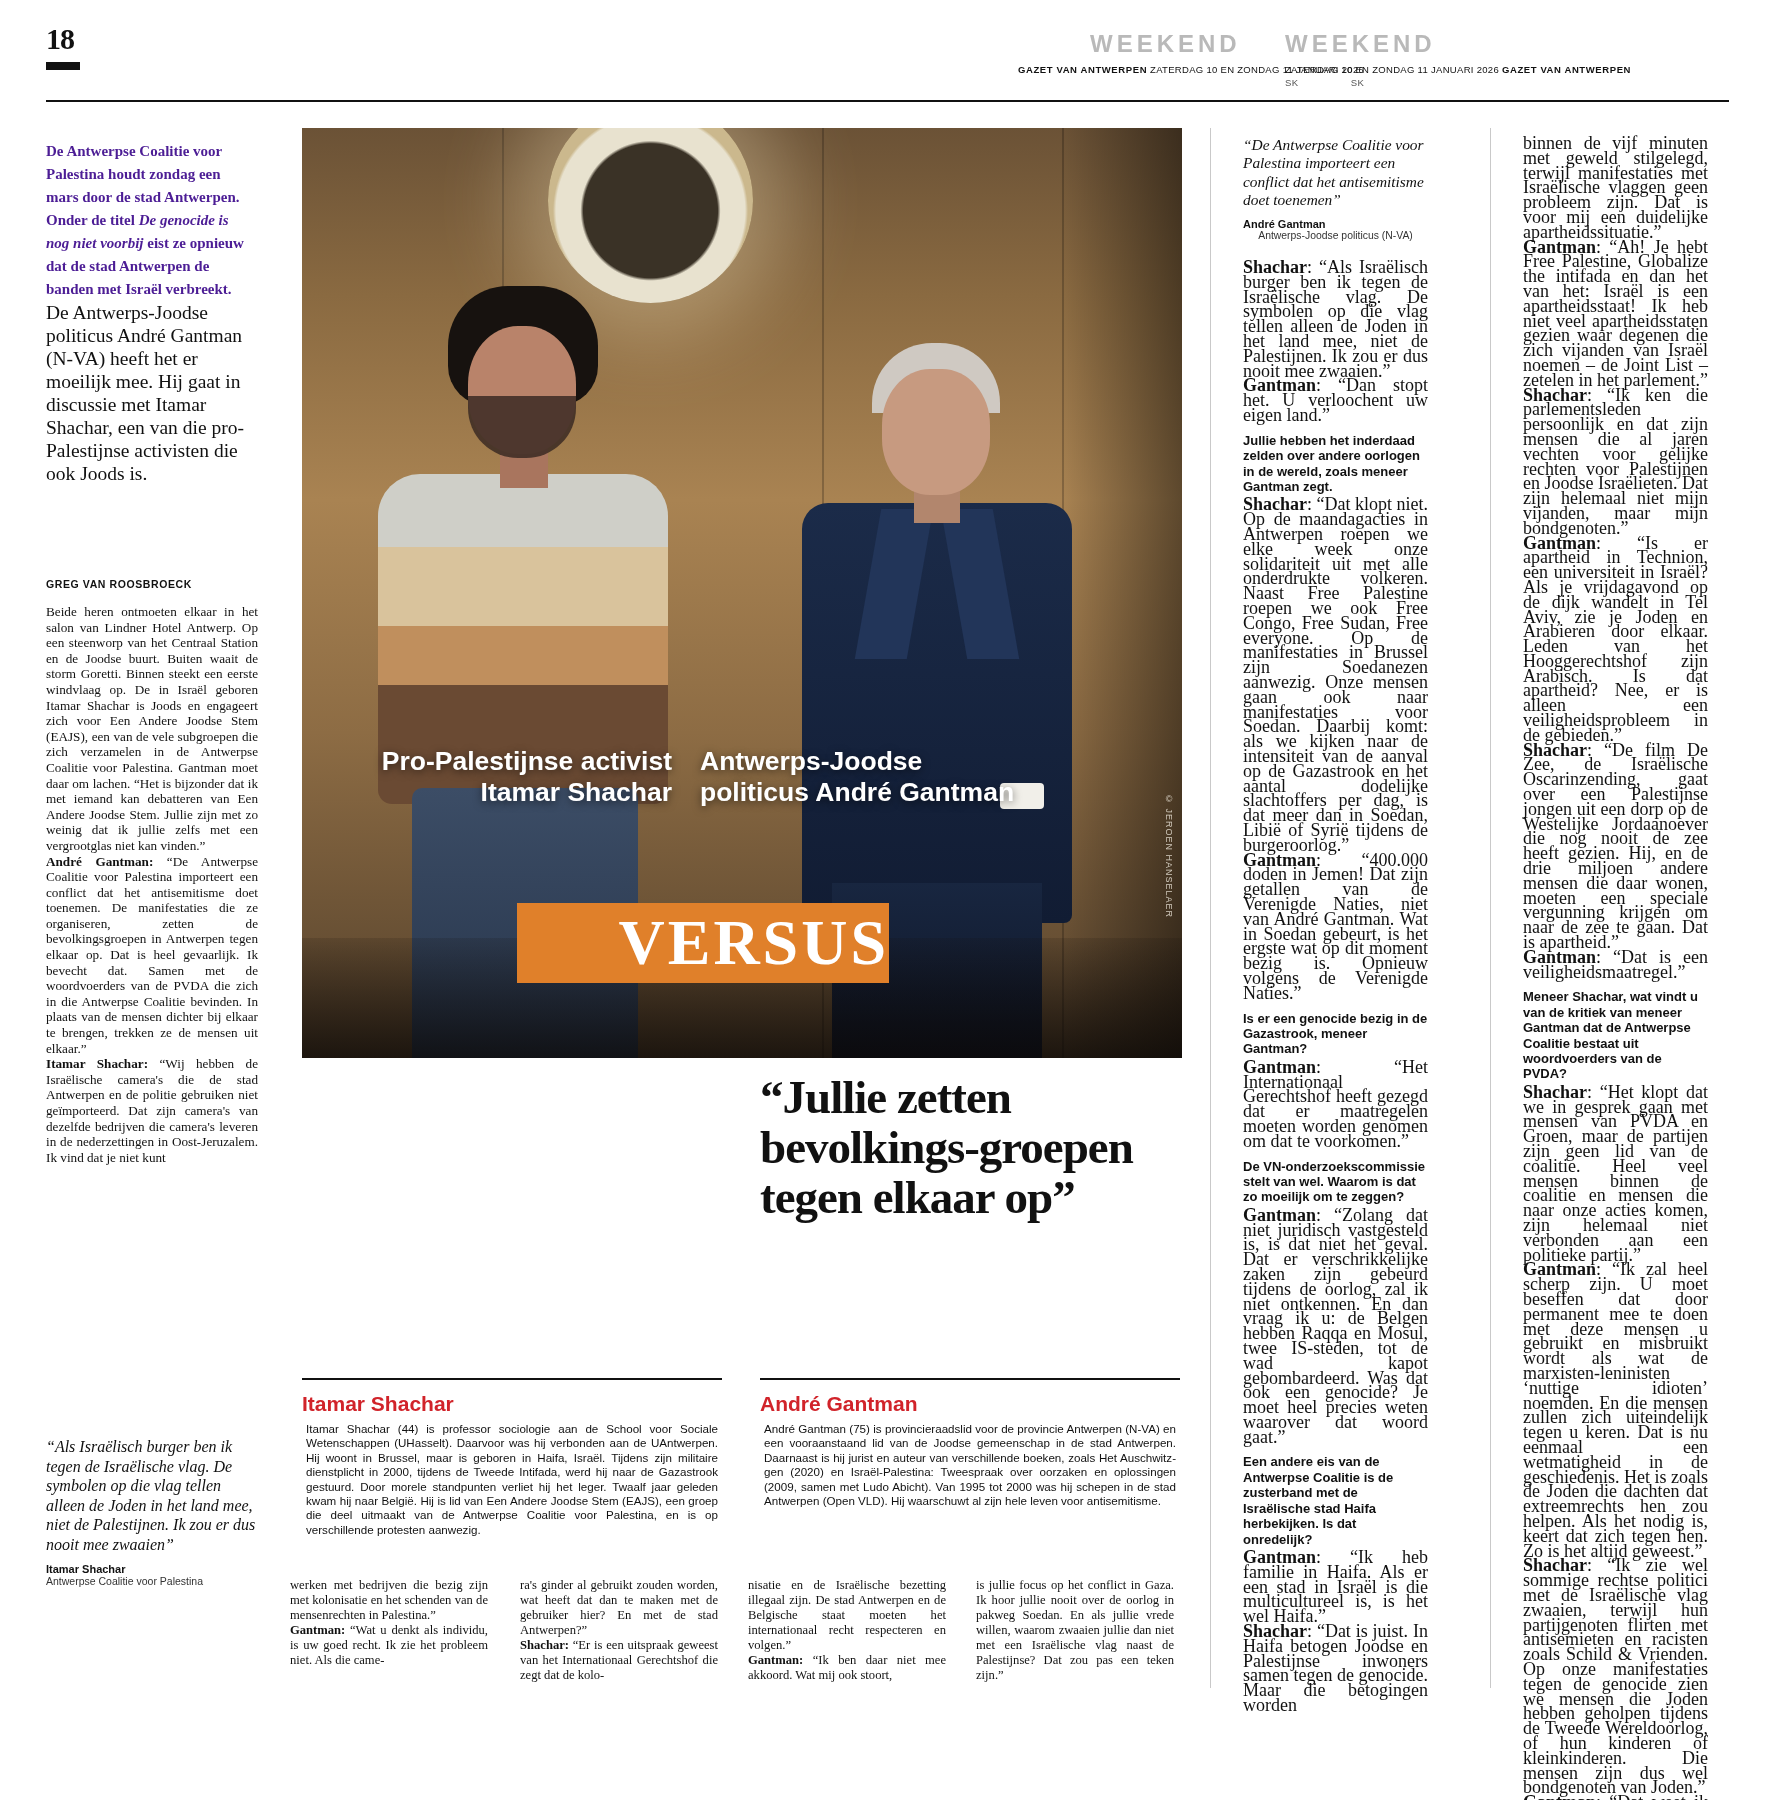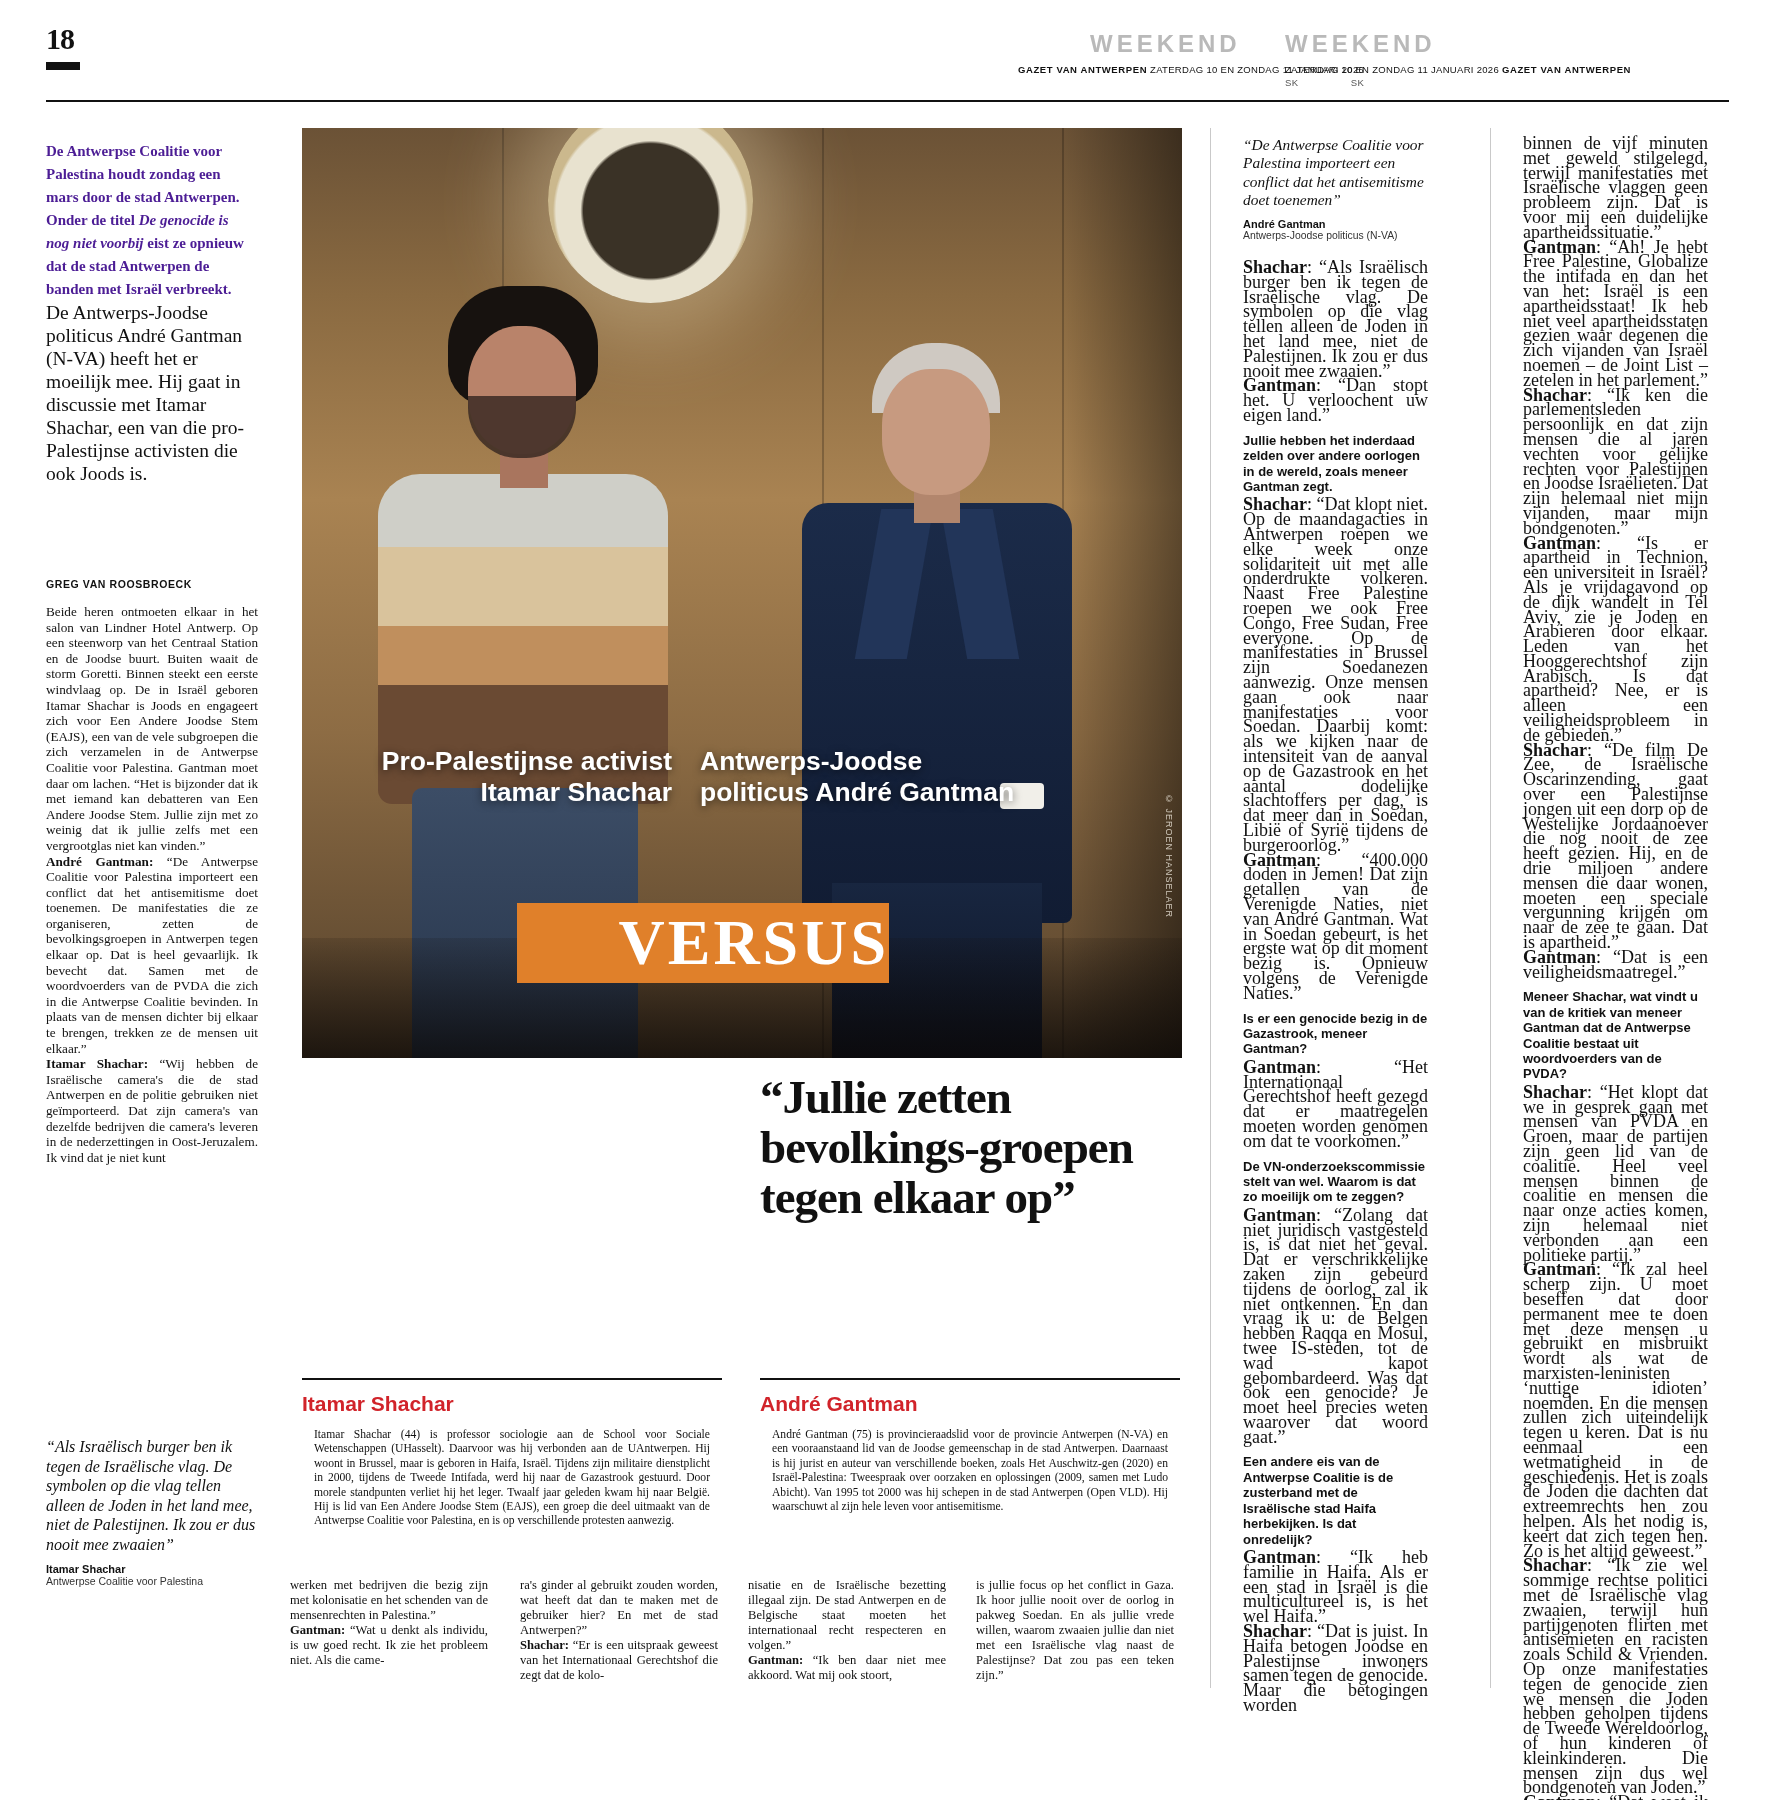--- a/index.html
+++ b/index.html
@@ -73,32 +73,32 @@
   .versus span{color:#fff;font-family:"Liberation Serif",serif;font-weight:bold;font-size:64px;letter-spacing:3px;line-height:1;}
 
   
   .hl-left{position:absolute;left:302px;top:1072px;width:420px;text-align:right;font-family:"Liberation Serif",serif;font-weight:bold;font-size:47px;line-height:50px;letter-spacing:-1px;}
   .hl-right{position:absolute;left:760px;top:1072px;width:420px;font-family:"Liberation Serif",serif;font-weight:bold;font-size:47px;line-height:50px;letter-spacing:-1px;}
 
   
   .bio-rule{position:absolute;height:2px;background:#111;}
   .bio{position:absolute;width:420px;}
   .bio h3{margin:0 0 6px 0;color:#d1232a;font-family:"Liberation Sans",sans-serif;font-size:21px;font-weight:bold;}
-  .bio p{margin:12px;font-family:Liberation Serif, serif;font-size:11.6px;line-height:14.4px;text-align:justify;}
+  .bio p{margin:4px;font-family:Liberation Sans, sans-serif;font-size:11.6px;line-height:14.4px;text-align:justify;}
 
   
   .botcol{position:absolute;top:1578px;width:198px;}
   .botcol .bodytext{font-size:12.6px;line-height:15px;}
 
   
   .rcol{position:absolute;width:180px;}
   .rcol .bodytext{font-size:18px;line-height:14.8px;}
   .rq{font-family:"Liberation Serif",serif;font-style:italic;font-size:15.4px;line-height:18.4px;}
   .rq-name{font-family:"Liberation Sans",sans-serif;font-weight:bold;font-size:11px;margin-top:8px;}
-  .rq-sub{font-family:"Liberation Sans",sans-serif;font-size:10.4px;line-height:12.4px;color:#333;}
+  .rq-sub{font-family:"Liberation Sans",sans-serif;font-size:10.4px;line-height:12.4px;color:#333;text-align:center;}
   .vrule{position:absolute;width:1px;background:#c9c9c9;}
   p.t{margin:0;}
   .sp{margin-top:7px;}
 </style>
 </head>
 <body>
 
 <div class="page">
 
   <div class="pagenum">18</div>

